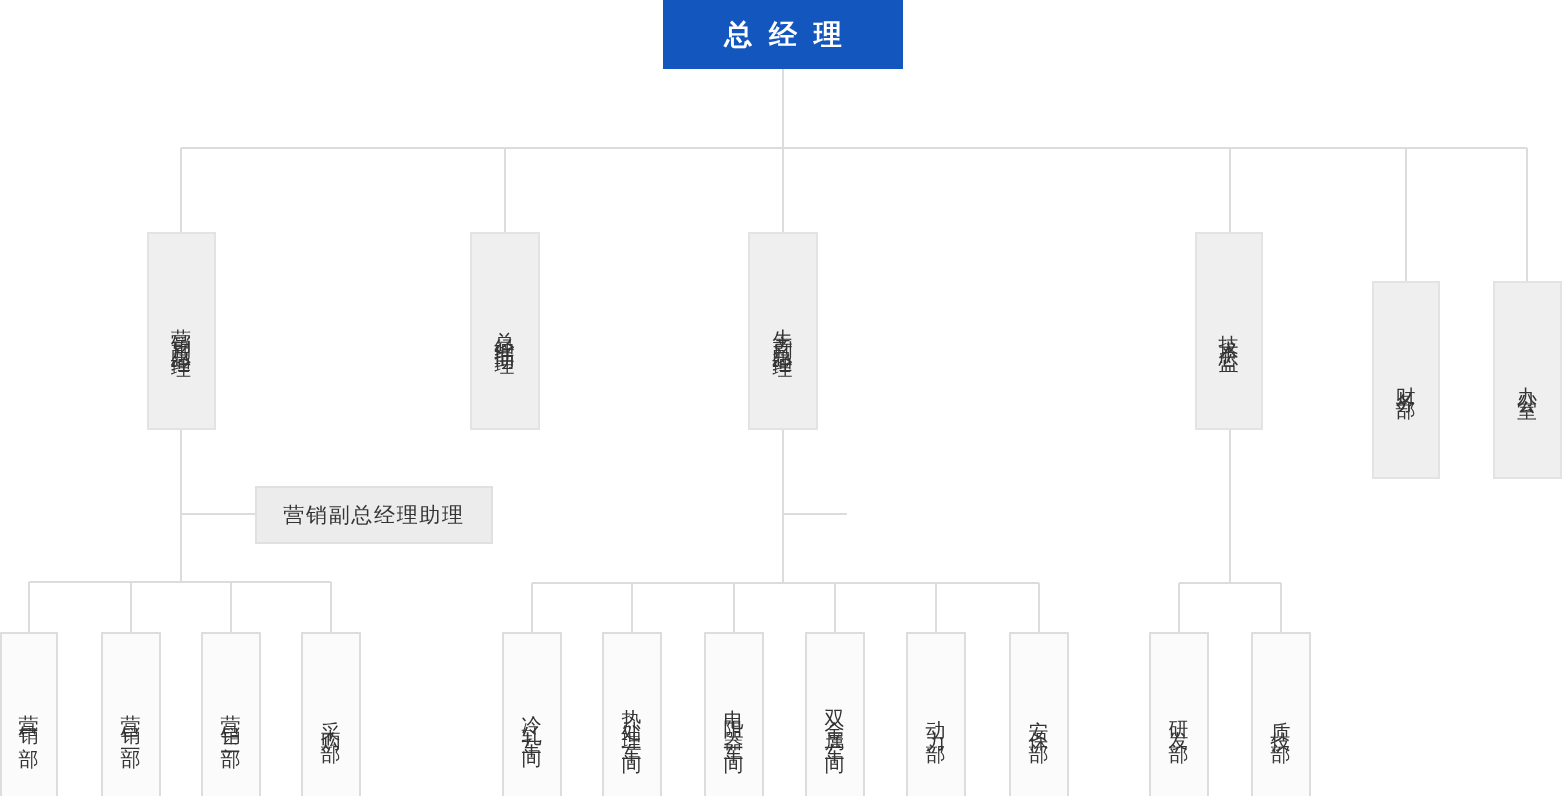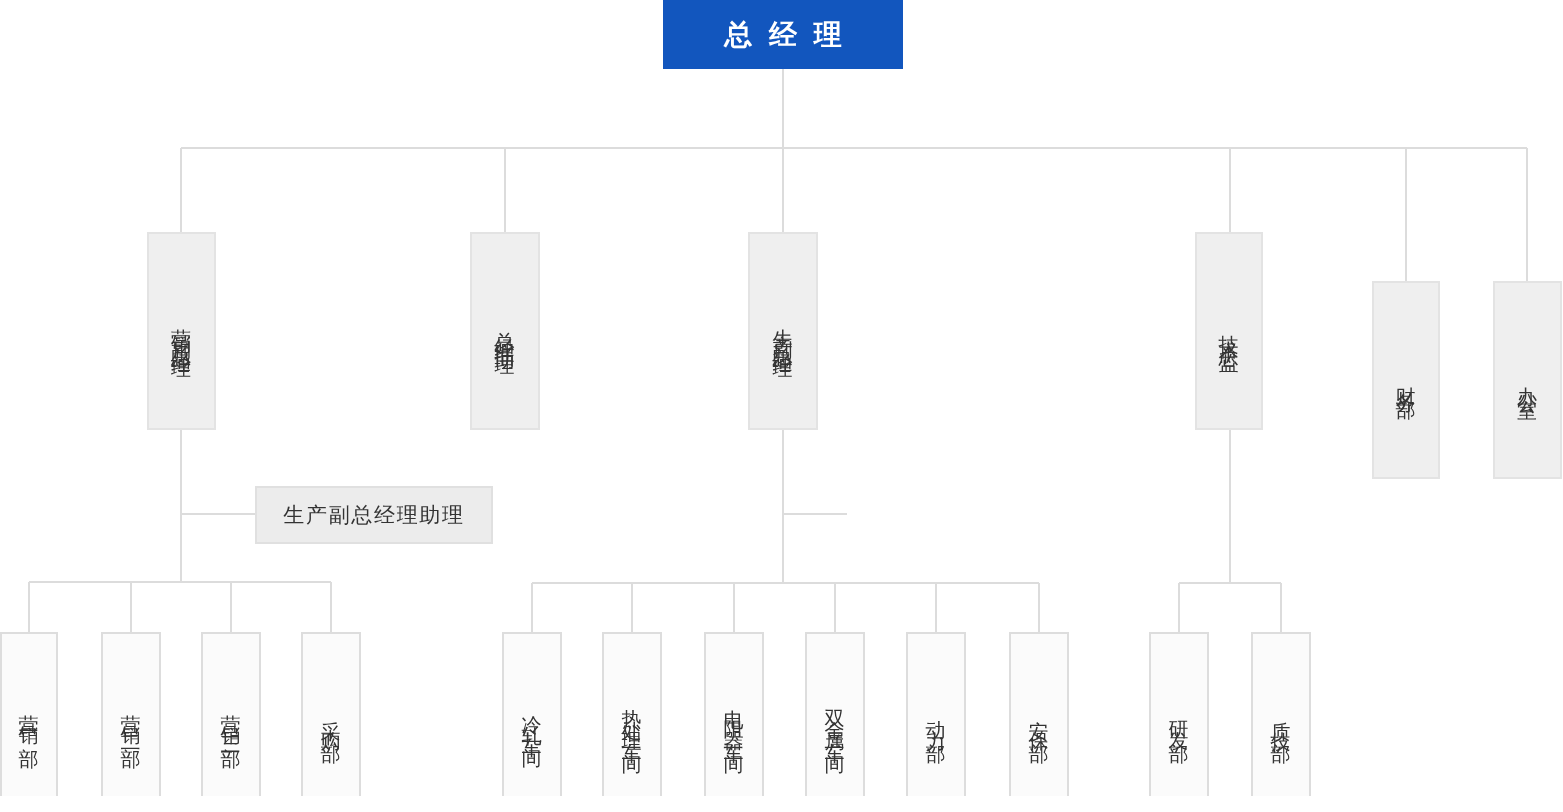--- a/index.html
+++ b/index.html
@@ -105,21 +105,21 @@
   <div class="node vnode" style="left:1195px;top:232px;width:68px;height:198px;">
     <span class="vtext">技术总监</span>
   </div>
   <div class="node vnode" style="left:1372px;top:281px;width:68px;height:198px;">
     <span class="vtext">财务部</span>
   </div>
   <div class="node vnode" style="left:1493px;top:281px;width:69px;height:198px;">
     <span class="vtext">办公室</span>
   </div>
 
-  <div class="node assistant" style="left:255px;top:486px;width:238px;height:58px;">生产副总经理助理</div>
+  <div class="node assistant" style="left:255px;top:486px;width:238px;height:58px;">营销副总经理助理</div>
 
   <div class="node leaf" style="left:0;top:632px;width:58px;height:178px;">
     <span class="vtext">营销一部</span>
   </div>
   <div class="node leaf" style="left:101px;top:632px;width:60px;height:178px;">
     <span class="vtext">营销二部</span>
   </div>
   <div class="node leaf" style="left:201px;top:632px;width:60px;height:178px;">
     <span class="vtext">营销三部</span>
   </div>

